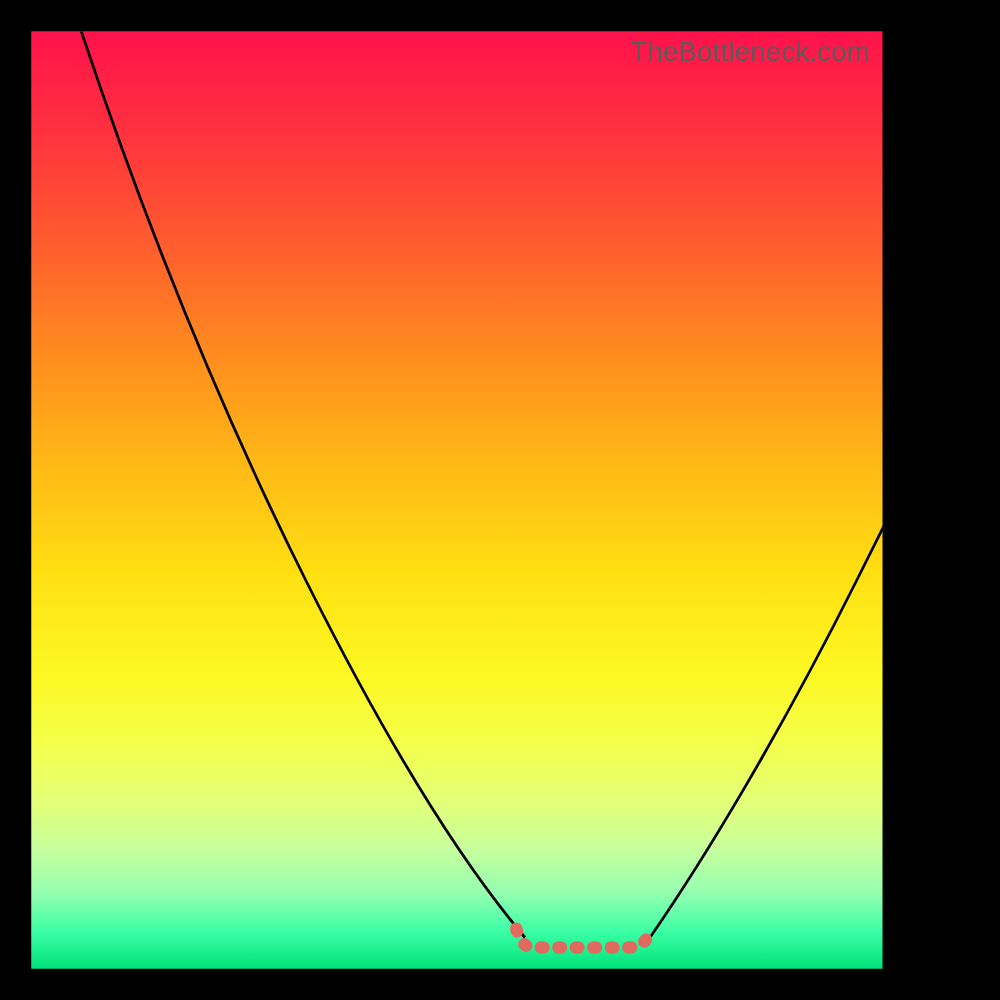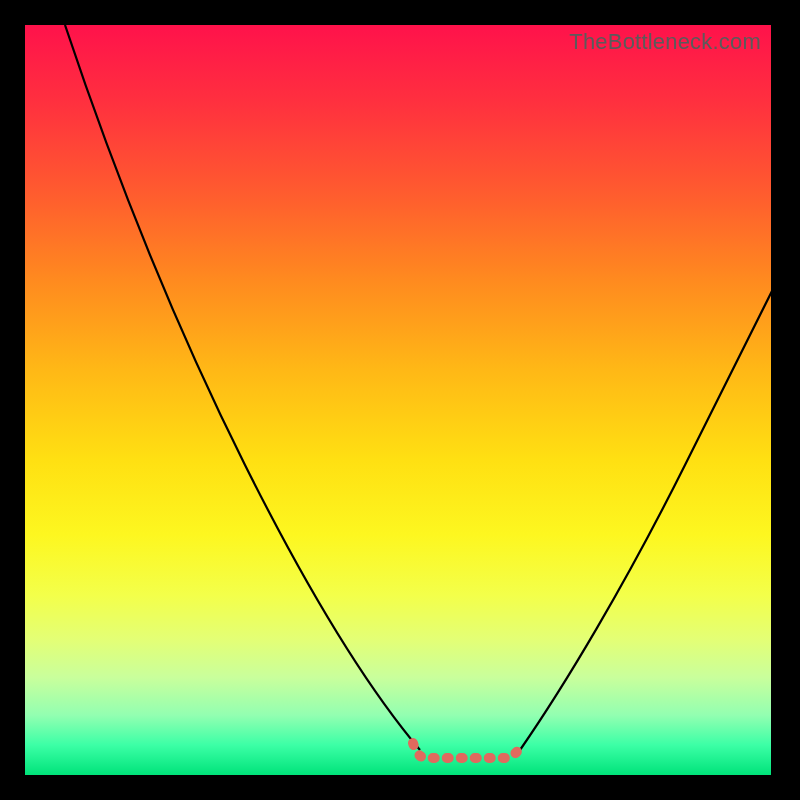--- a/index.html
+++ b/index.html
@@ -14,21 +14,21 @@
   .frame {
     position: relative;
     width: 800px;
     height: 800px;
     background: #000;
   }
   .plot {
     position: absolute;
     left: 25px;
     top: 25px;
-    width: 746px;
+    width: 681px;
     height: 750px;
     background: linear-gradient(to bottom,
       #ff124b 0%,
       #ff2f3f 10%,
       #ff5a2f 22%,
       #ff8a1f 34%,
       #ffb816 46%,
       #ffe012 58%,
       #fdf720 68%,
       #f3ff4a 76%,

